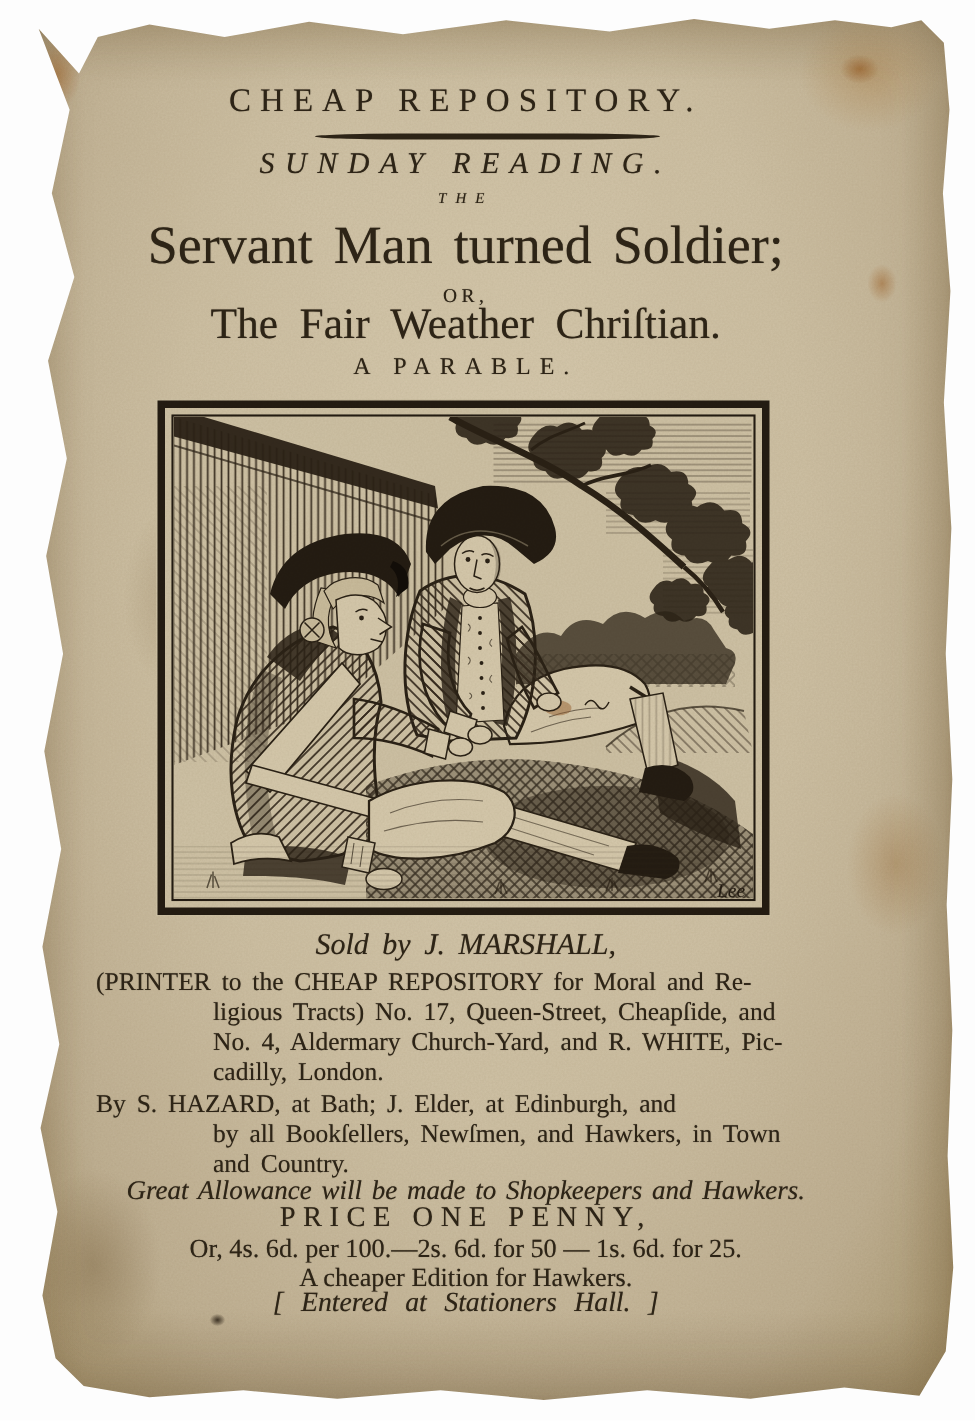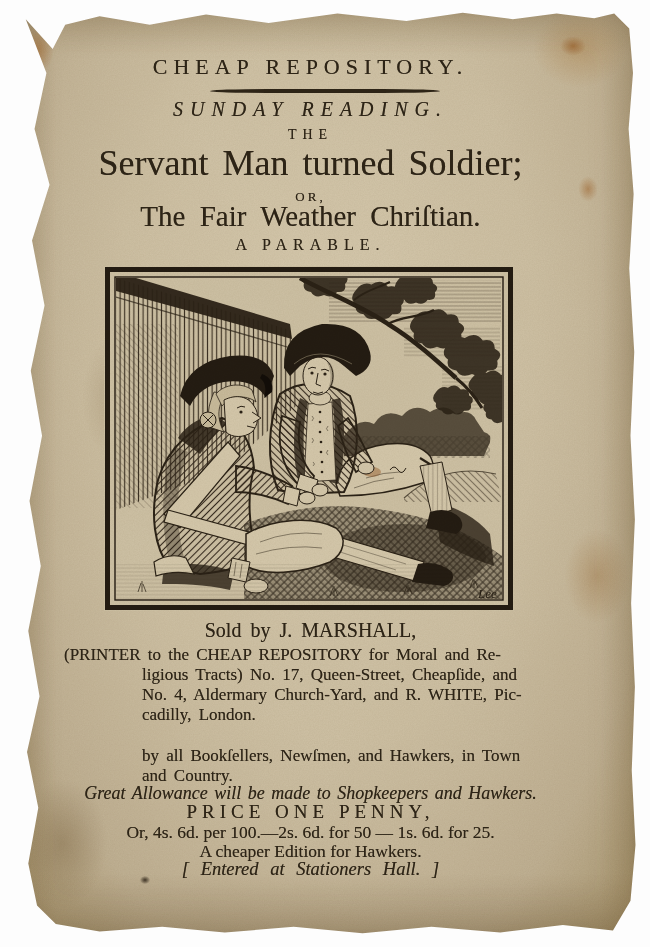--- a/index.html
+++ b/index.html
@@ -35,27 +35,27 @@
   .s-mid    {left:70px; top:330px; width:60px; height:120px;background:radial-gradient(rgba(120,95,58,.20),rgba(120,95,58,0) 70%);}
   .edge-shade{position:absolute;inset:0;pointer-events:none;
     box-shadow: inset 0 0 46px rgba(105,84,50,.40), inset 0 0 8px rgba(105,84,50,.30);}
   .content{position:absolute;left:-12px;top:-8px;width:650px;height:947px;color:#2e2517;}
   .t{position:absolute;left:58px;width:505px;text-align:center;white-space:nowrap;
      text-shadow:0 0 .6px rgba(46,37,23,.55);}
   .series  {top:54px; font-size:22px;letter-spacing:6px;}
   .rule    {position:absolute;left:0;right:0;top:89px;margin:auto;width:230px;height:4px;
             background:#2e2517;border-radius:50%/100%;}
   .sunday  {top:98px; font-size:20px;font-style:italic;letter-spacing:7px;}
-  .the     {top:127px;font-size:14px;letter-spacing:6px;}
+  .the     {top:127px;font-size:10px;letter-spacing:6px;font-style:italic;}
   .main    {top:142px;font-size:36px;word-spacing:5px;}
   .or      {top:189px;font-size:13px;letter-spacing:3px;}
   .subtitle{top:200px;font-size:29px;word-spacing:7px;}
   .parable {top:236px;font-size:16px;letter-spacing:6px;}
   .woodcut {position:absolute;left:104px;top:266px;width:410px;height:345px;margin:0;}
-  .soldby  {top:619px;font-size:20px;word-spacing:4px;}
+  .soldby  {top:619px;font-size:20px;word-spacing:4px;font-style:italic;}
   .im-line {position:absolute;left:64px;font-size:17px;white-space:nowrap;word-spacing:3px;
             text-shadow:0 0 .6px rgba(46,37,23,.55);}
   .indent  {left:96px;margin-left:46px;}
   .m0{top:645px}.m1{top:665px}.m2{top:685px}.m3{top:705px}
   .h0{top:726px}.h1{top:746px}.h2{top:766px}
   .allow   {top:783px;font-size:18px;font-style:italic;word-spacing:2px;font-family:Liberation Serif, serif;}
   .price   {top:801px;font-size:19px;letter-spacing:5px;}
   .pdetail {top:822px;font-size:17.5px;}
   .cheaper {top:841px;font-size:17.5px;}
   .entered {top:859px;font-size:18.5px;font-style:italic;word-spacing:7px;}
@@ -227,20 +227,21 @@
         </svg>
       </figure>
 
       <div class="t soldby">Sold by J. MARSHALL,</div>
 
       <div class="im-line m0">(PRINTER to the CHEAP REPOSITORY for Moral and Re-</div>
       <div class="im-line m1 indent">ligious Tracts) No. 17, Queen-Street, Cheapſide, and</div>
       <div class="im-line m2 indent">No. 4, Aldermary Church-Yard, and R. WHITE, Pic-</div>
       <div class="im-line m3 indent">cadilly, London.</div>
 
+      <div class="im-line h0">By S. HAZARD, at Bath; J. Elder, at Edinburgh, and</div>
       <div class="im-line h1 indent">by all Bookſellers, Newſmen, and Hawkers, in Town</div>
       <div class="im-line h2 indent">and Country.</div>
 
       <div class="t allow">Great Allowance will be made to Shopkeepers and Hawkers.</div>
       <div class="t price">PRICE ONE PENNY,</div>
       <div class="t pdetail">Or, 4s. 6d. per 100.—2s. 6d. for 50 — 1s. 6d. for 25.</div>
       <div class="t cheaper">A cheaper Edition for Hawkers.</div>
       <div class="t entered">[ Entered at Stationers Hall. ]</div>
     </div>
 

